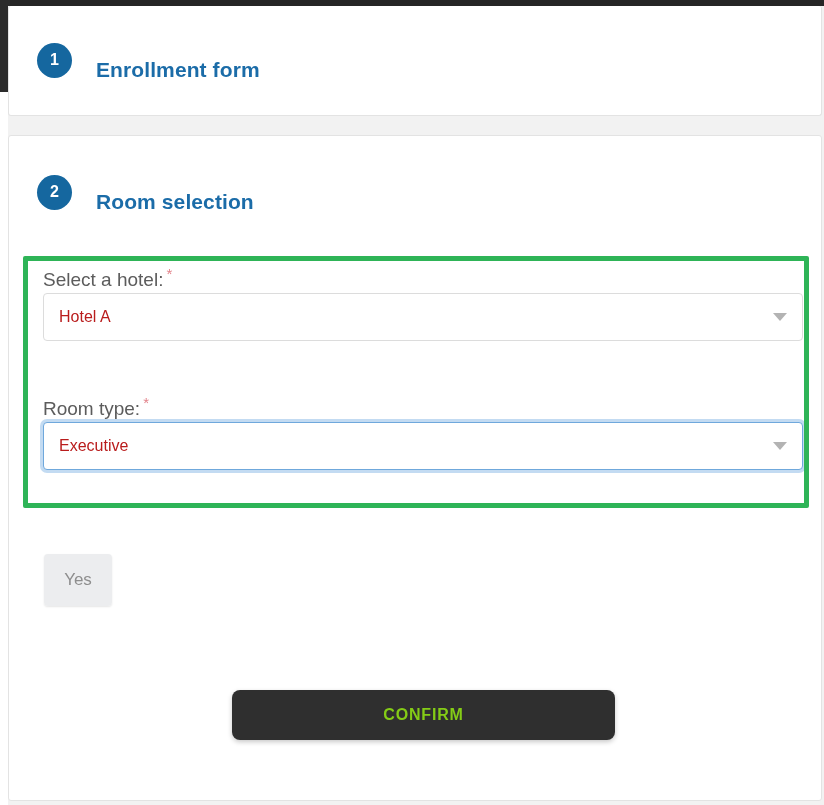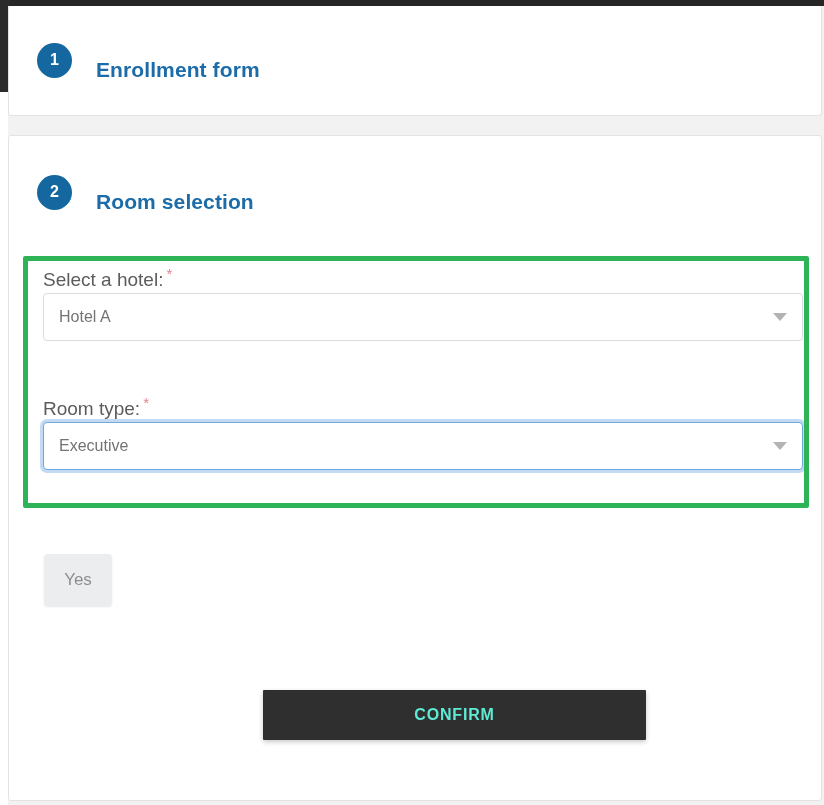--- a/index.html
+++ b/index.html
@@ -141,21 +141,21 @@
     display: flex;
     align-items: center;
     padding: 0 12px 0 15px;
     cursor: pointer;
   }
   .select-box.focused {
     border: 1px solid #6fa8dc;
     box-shadow: 0 0 0 3px rgba(122,175,226,0.45);
   }
   .select-value {
-    color: #737373;
+    color: #b91c1c;
     font-size: 16px;
     flex: 1 1 auto;
     white-space: nowrap;
     overflow: hidden;
   }
   .caret {
     width: 0;
     height: 0;
     border-left: 7px solid transparent;
     border-right: 7px solid transparent;
@@ -204,33 +204,32 @@
   }
 
   
   #confirm-button {
     position: absolute;
     top: 554px;
     left: 223px;
     width: 383px;
     height: 50px;
     background: #2f2f2f;
-    color: #5eead4;
+    color: #84cc16;
     font-size: 16px;
     font-weight: bold;
     letter-spacing: 0.8px;
     border: none;
-    border-radius: 1px;
+    border-radius: 8px;
     box-shadow: 0 2px 5px rgba(0,0,0,0.22);
     cursor: pointer;
     font-family: "Liberation Sans", sans-serif;
     display: flex;
     align-items: center;
     justify-content: center;
-    margin-left: 31px;
   }
 </style>
 </head>
 <body>
 
 <div id="top-dark-strip"></div>
 <div id="left-dark-strip"></div>
 
 <div id="page-viewport">
 

